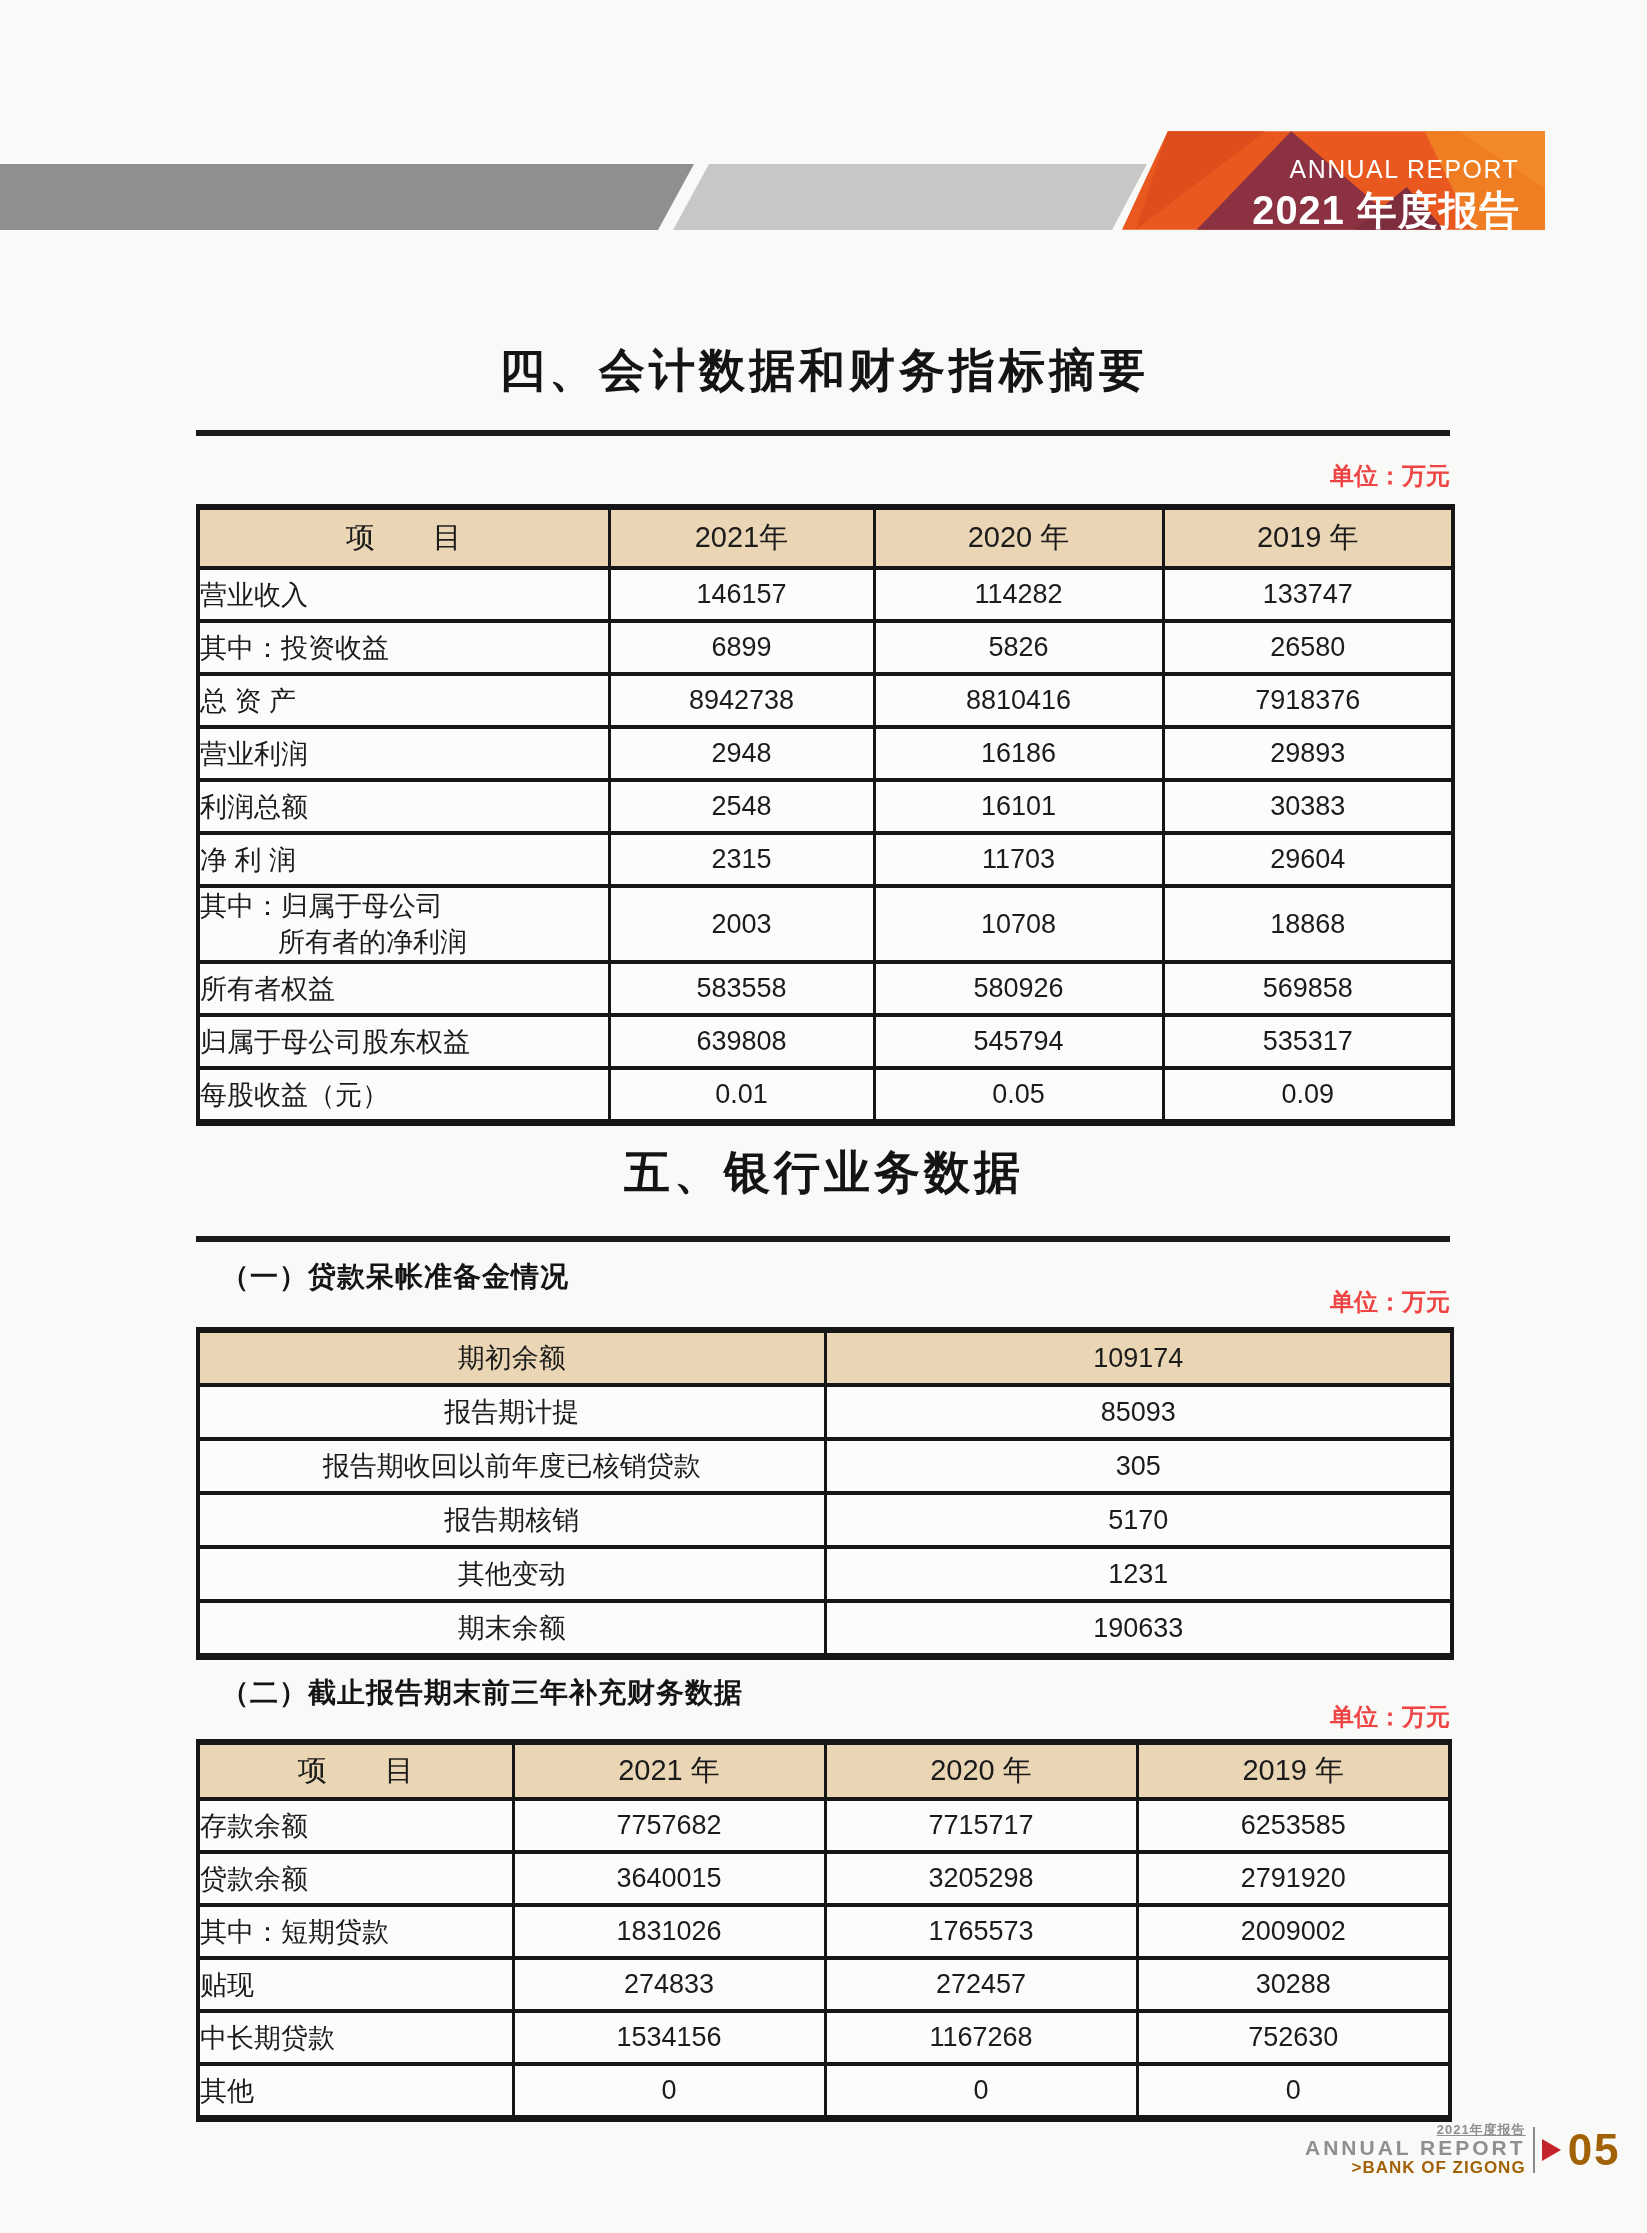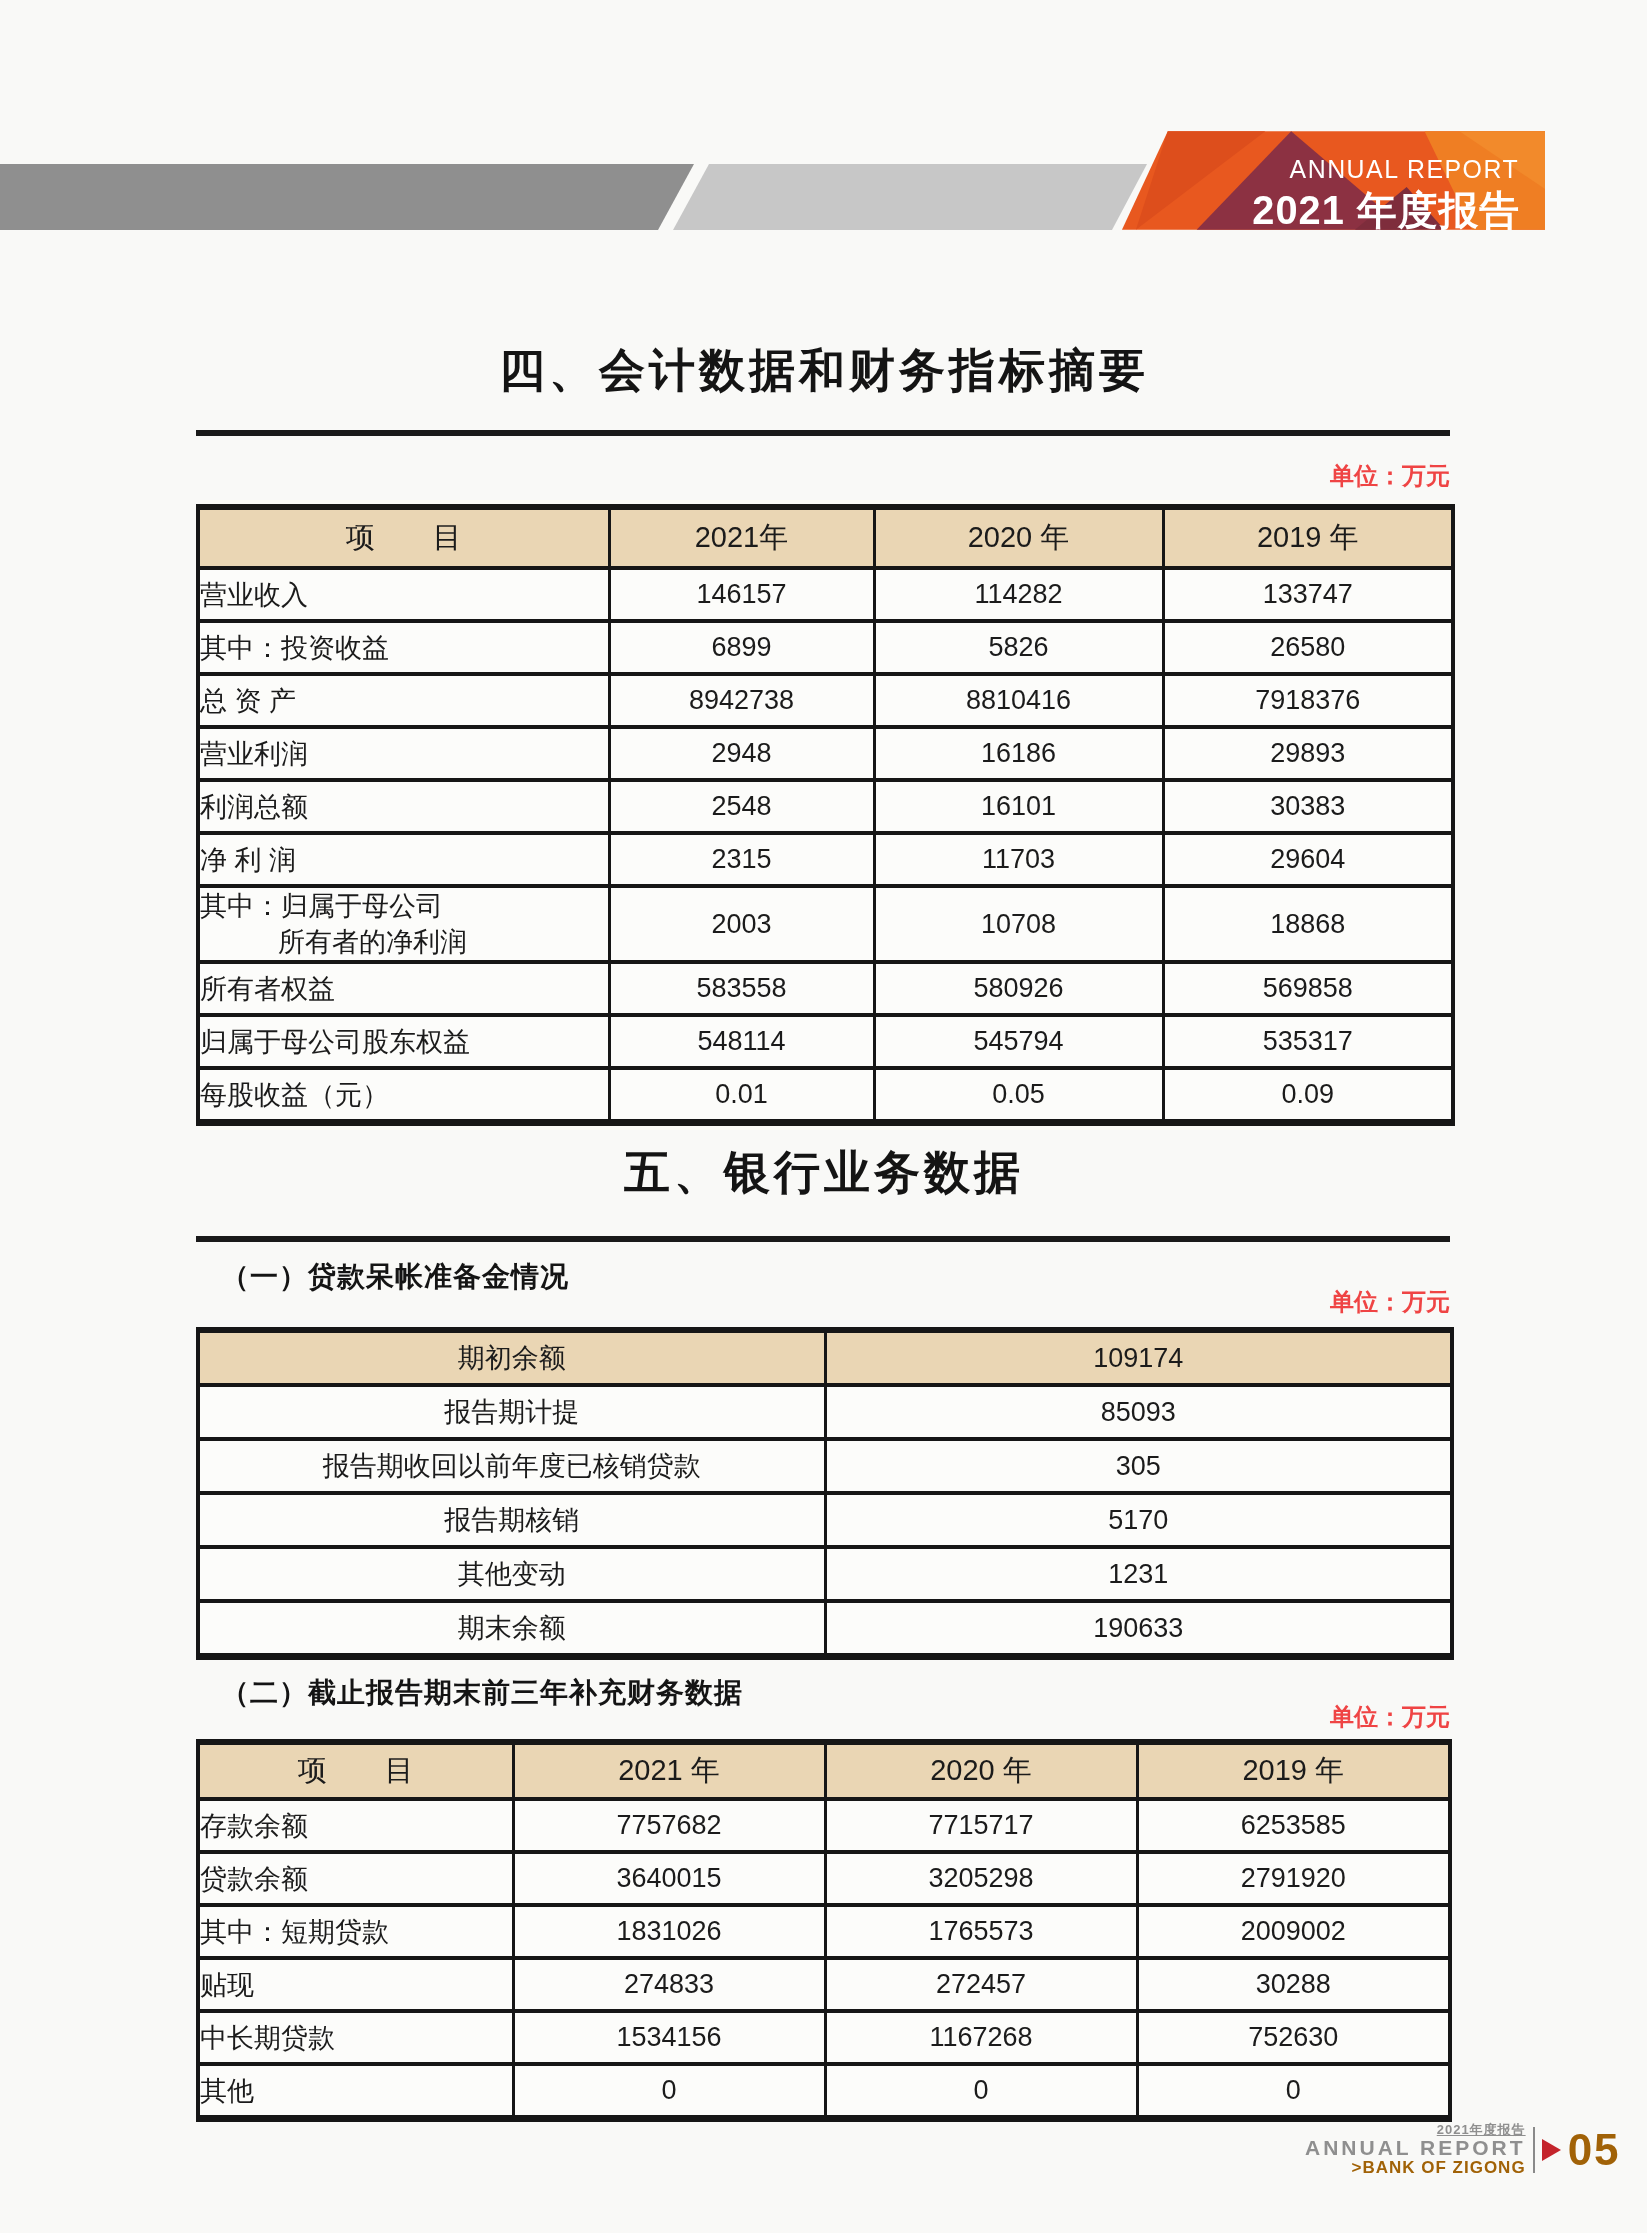--- a/index.html
+++ b/index.html
@@ -152,21 +152,21 @@
       <td class="val">18868</td>
     </tr>
     <tr>
       <td class="lab pa">所有者权益</td>
       <td class="val">583558</td>
       <td class="val">580926</td>
       <td class="val">569858</td>
     </tr>
     <tr>
       <td class="lab pa">归属于母公司股东权益</td>
-      <td class="val">548114</td>
+      <td class="val">639808</td>
       <td class="val">545794</td>
       <td class="val">535317</td>
     </tr>
     <tr>
       <td class="lab pa">每股收益（元）</td>
       <td class="val">0.01</td>
       <td class="val">0.05</td>
       <td class="val">0.09</td>
     </tr>
     </tbody>

